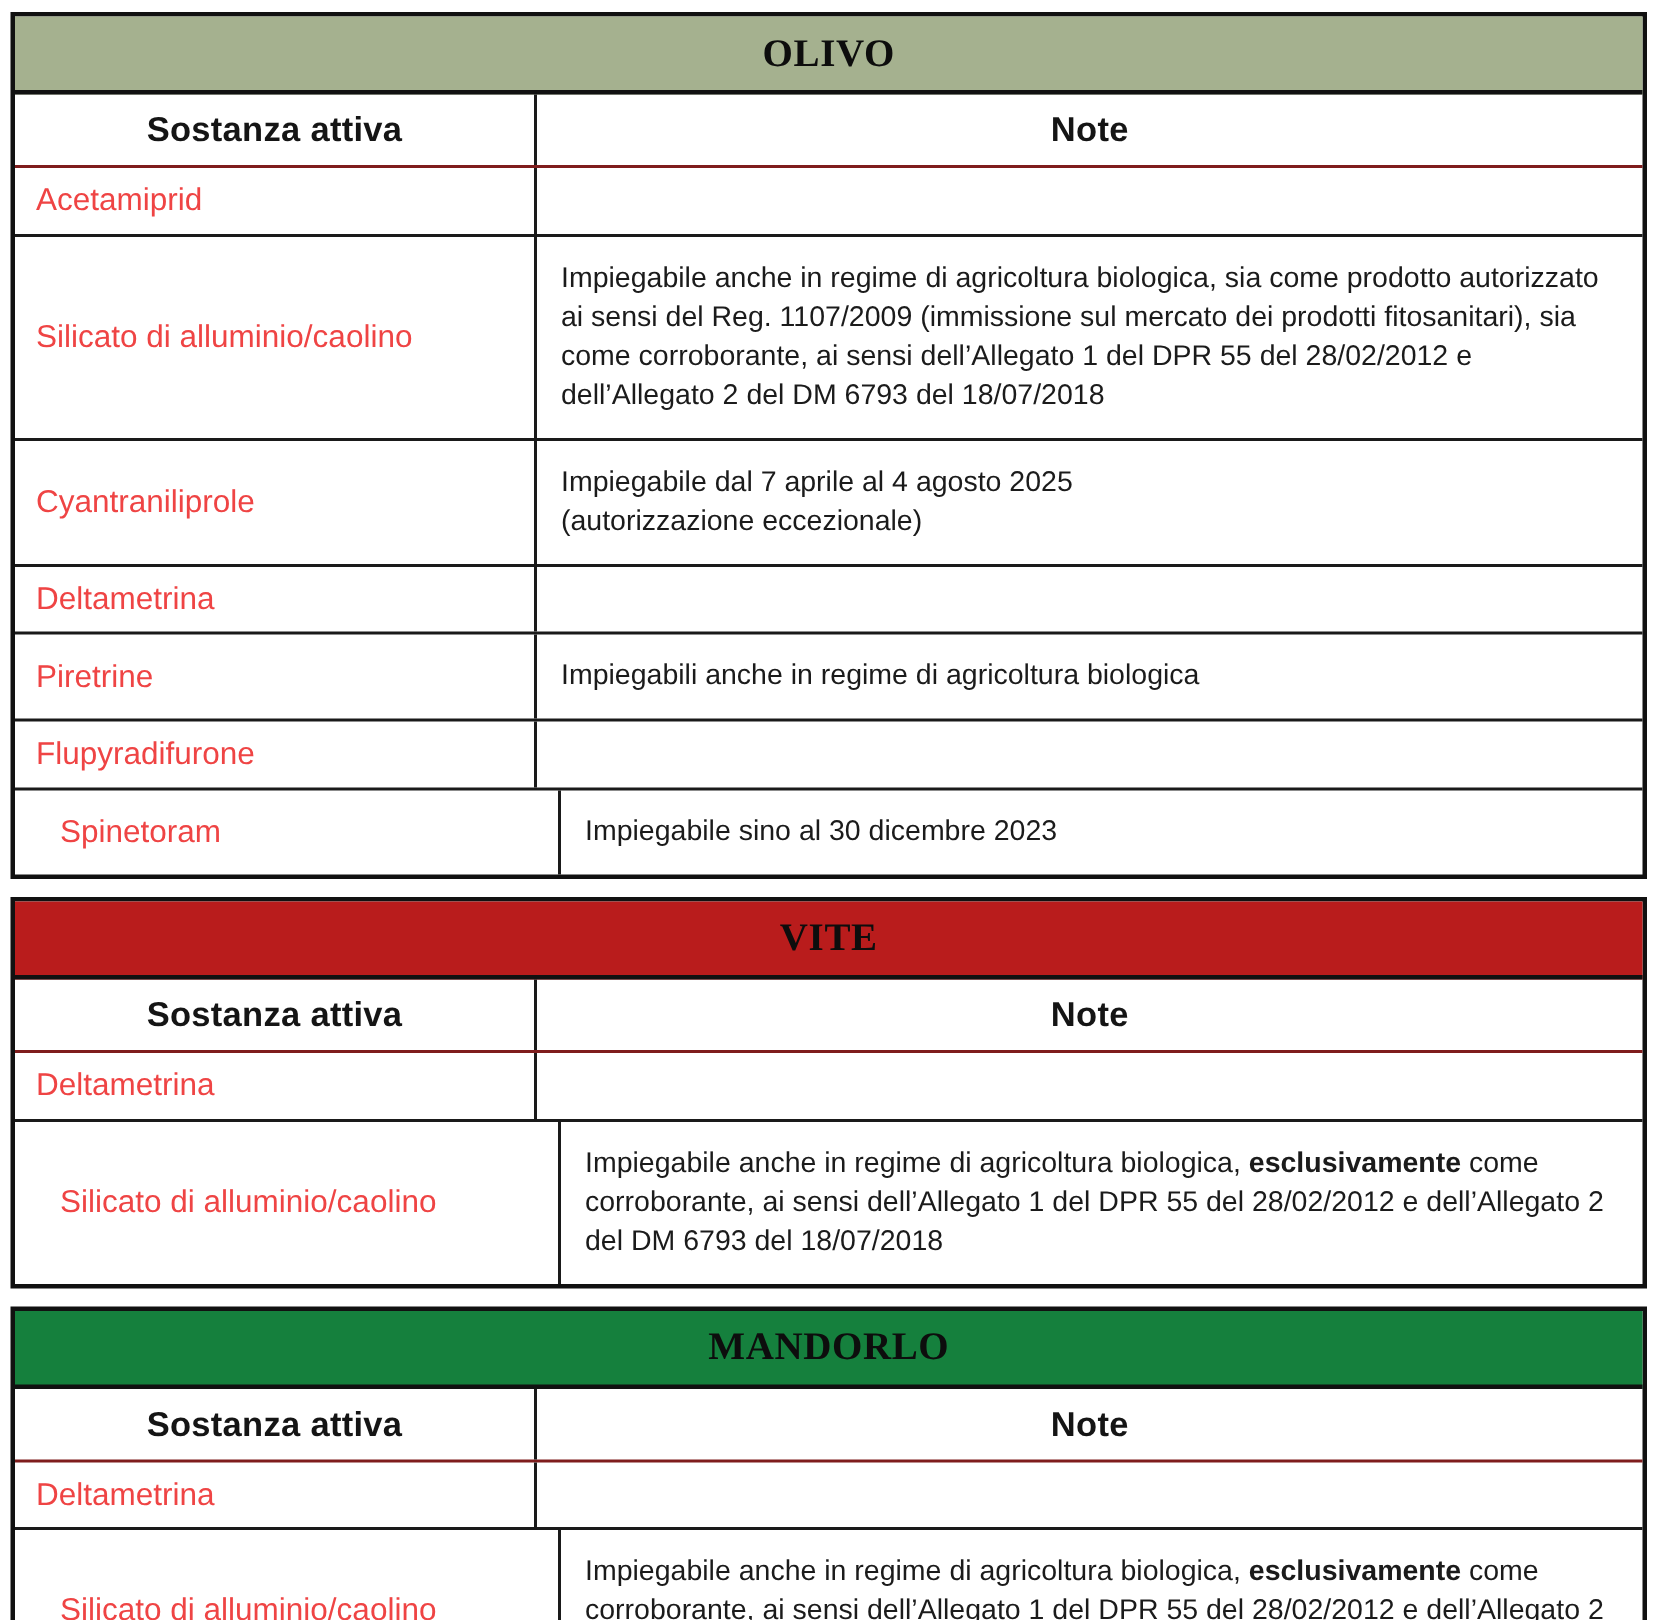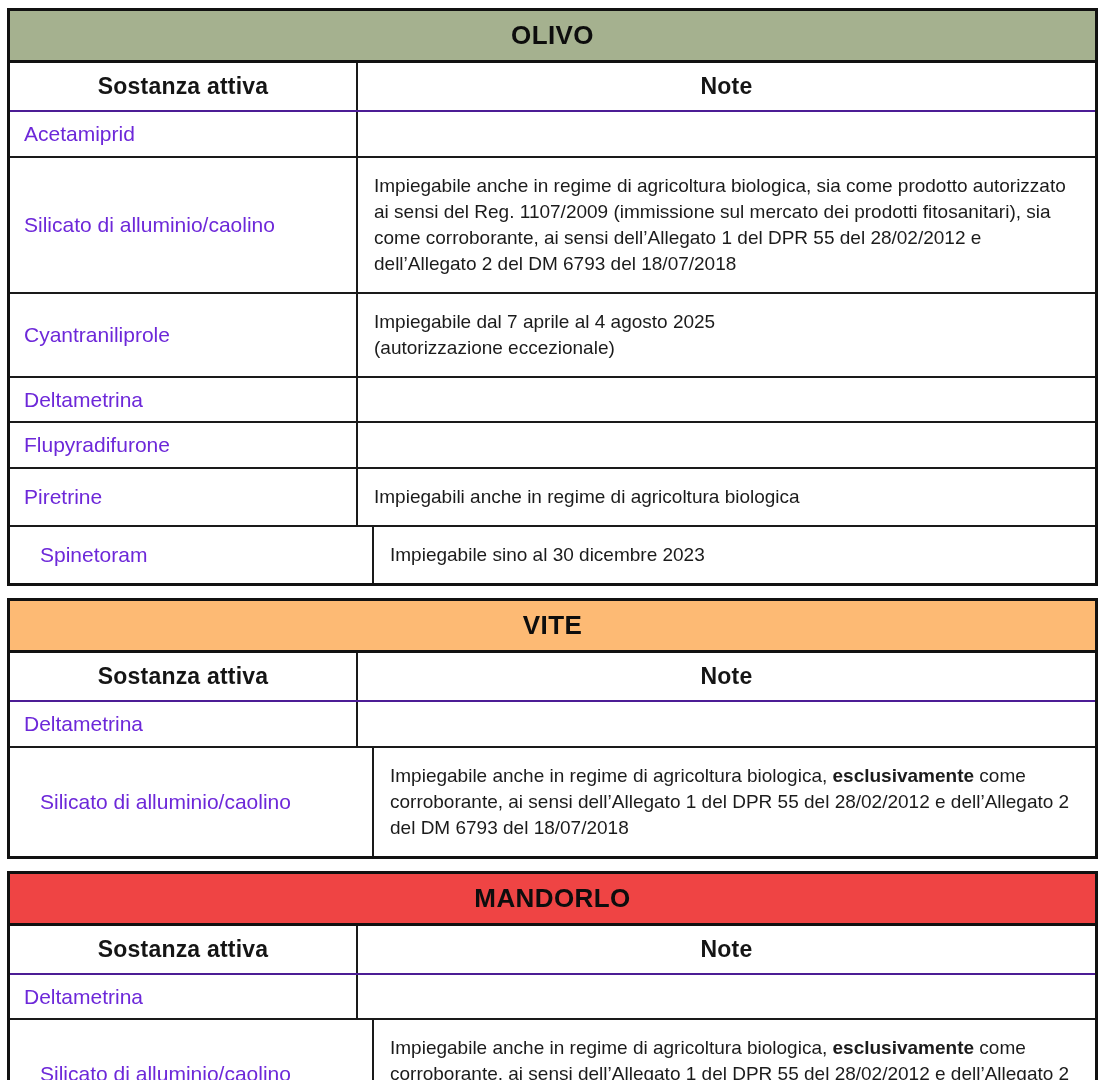--- a/index.html
+++ b/index.html
@@ -45,20 +45,21 @@
     height: 52px;
     display: flex;
     align-items: center;
     justify-content: center;
     border-bottom: 3px solid #111111;
     font-weight: bold;
     font-size: 26px;
     letter-spacing: 0.4px;
     color: #0d0d0d;
     text-transform: uppercase;
+    font-family: Liberation Serif, serif;
   }
 
   
   .row {
     display: flex;
     width: 100%;
     box-sizing: border-box;
     border-bottom: 2px solid #1a1a1a;
   }
   .row:last-child { border-bottom: none; margin-left: 16px; }
@@ -83,26 +84,26 @@
   
   .row.header-row .cell-sub,
   .row.header-row .cell-note {
     justify-content: center;
     font-weight: bold;
     font-size: 23px;
     letter-spacing: 0.2px;
     padding-top: 10px;
     padding-bottom: 10px;
   }
-  .row.header-row { border-bottom: 2px solid #4c1d95; }
+  .row.header-row { border-bottom: 2px solid #7f1d1d; }
 
   .sub-name {
     font-size: 21px;
     line-height: 1.22;
-    color: #6d28d9;
+    color: #ef4444;
   }
   .note-text {
     font-size: 19px;
     line-height: 1.37;
     color: #1b1b1b;
   }
   .note-text b { font-weight: bold; }
   .h-tall  .cell-sub, .h-tall  .cell-note { min-height: 82px; }
   .h-mid   .cell-sub, .h-mid   .cell-note { min-height: 40px; }
 </style>
@@ -151,48 +152,48 @@
       <div class="cell-sub">
           <span class="sub-name">Deltametrina</span>
         </div>
       <div class="cell-note">
           <span class="note-text"></span>
         </div>
     </div>
 
     <div class="row h-mid">
       <div class="cell-sub">
+          <span class="sub-name">Piretrine</span>
+        </div>
+      <div class="cell-note">
+          <span class="note-text">Impiegabili anche in regime di agricoltura biologica</span>
+        </div>
+    </div>
+
+    <div class="row h-mid">
+      <div class="cell-sub">
           <span class="sub-name">Flupyradifurone</span>
         </div>
       <div class="cell-note">
           <span class="note-text"></span>
         </div>
     </div>
 
     <div class="row h-mid">
       <div class="cell-sub">
-          <span class="sub-name">Piretrine</span>
-        </div>
-      <div class="cell-note">
-          <span class="note-text">Impiegabili anche in regime di agricoltura biologica</span>
-        </div>
-    </div>
-
-    <div class="row h-mid">
-      <div class="cell-sub">
           <span class="sub-name">Spinetoram</span>
         </div>
       <div class="cell-note">
           <span class="note-text">Impiegabile sino al 30 dicembre 2023</span>
         </div>
     </div>
   </section>
 
   <section class="crop-table">
-    <div class="crop-title" style="background:#fdba74">VITE</div>
+    <div class="crop-title" style="background:#b91c1c">VITE</div>
 
     <div class="row header-row">
       <div class="cell-sub">Sostanza attiva</div>
       <div class="cell-note">Note</div>
     </div>
 
     <div class="row h-mid">
       <div class="cell-sub">
           <span class="sub-name">Deltametrina</span>
         </div>
@@ -207,21 +208,21 @@
         </div>
       <div class="cell-note">
         <span class="note-text">
           <span>Impiegabile anche in regime di agricoltura biologica, </span><b>esclusivamente</b><span> come corroborante, ai sensi dell’Allegato 1 del DPR 55 del 28/02/2012 e dell’Allegato 2 del DM 6793 del 18/07/2018</span>
         </span>
       </div>
     </div>
   </section>
 
   <section class="crop-table">
-    <div class="crop-title" style="background:#ef4444">MANDORLO</div>
+    <div class="crop-title" style="background:#15803d">MANDORLO</div>
 
     <div class="row header-row">
       <div class="cell-sub">Sostanza attiva</div>
       <div class="cell-note">Note</div>
     </div>
 
     <div class="row h-mid">
       <div class="cell-sub">
           <span class="sub-name">Deltametrina</span>
         </div>

